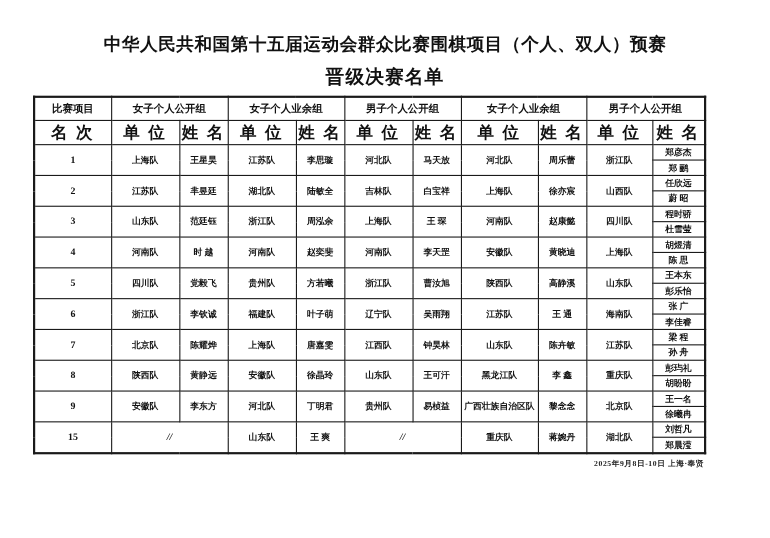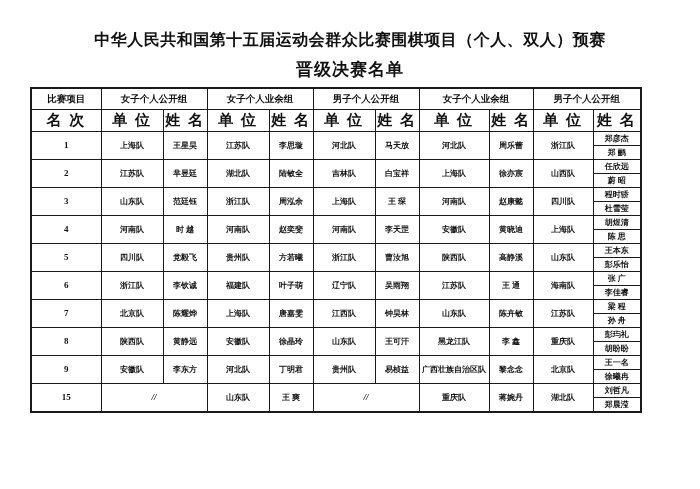--- a/index.html
+++ b/index.html
@@ -239,13 +239,14 @@
           <td rowspan="2">蒋婉丹</td>
           <td rowspan="2">湖北队</td>
           <td>刘哲凡</td>
         </tr>
         <tr>
           <td>郑晨滢</td>
         </tr>
       </tbody>
   </table>
 
+  <div class="footer">2025年9月8日-10日  上海·奉贤</div>
 </div>
 
 </body></html>

